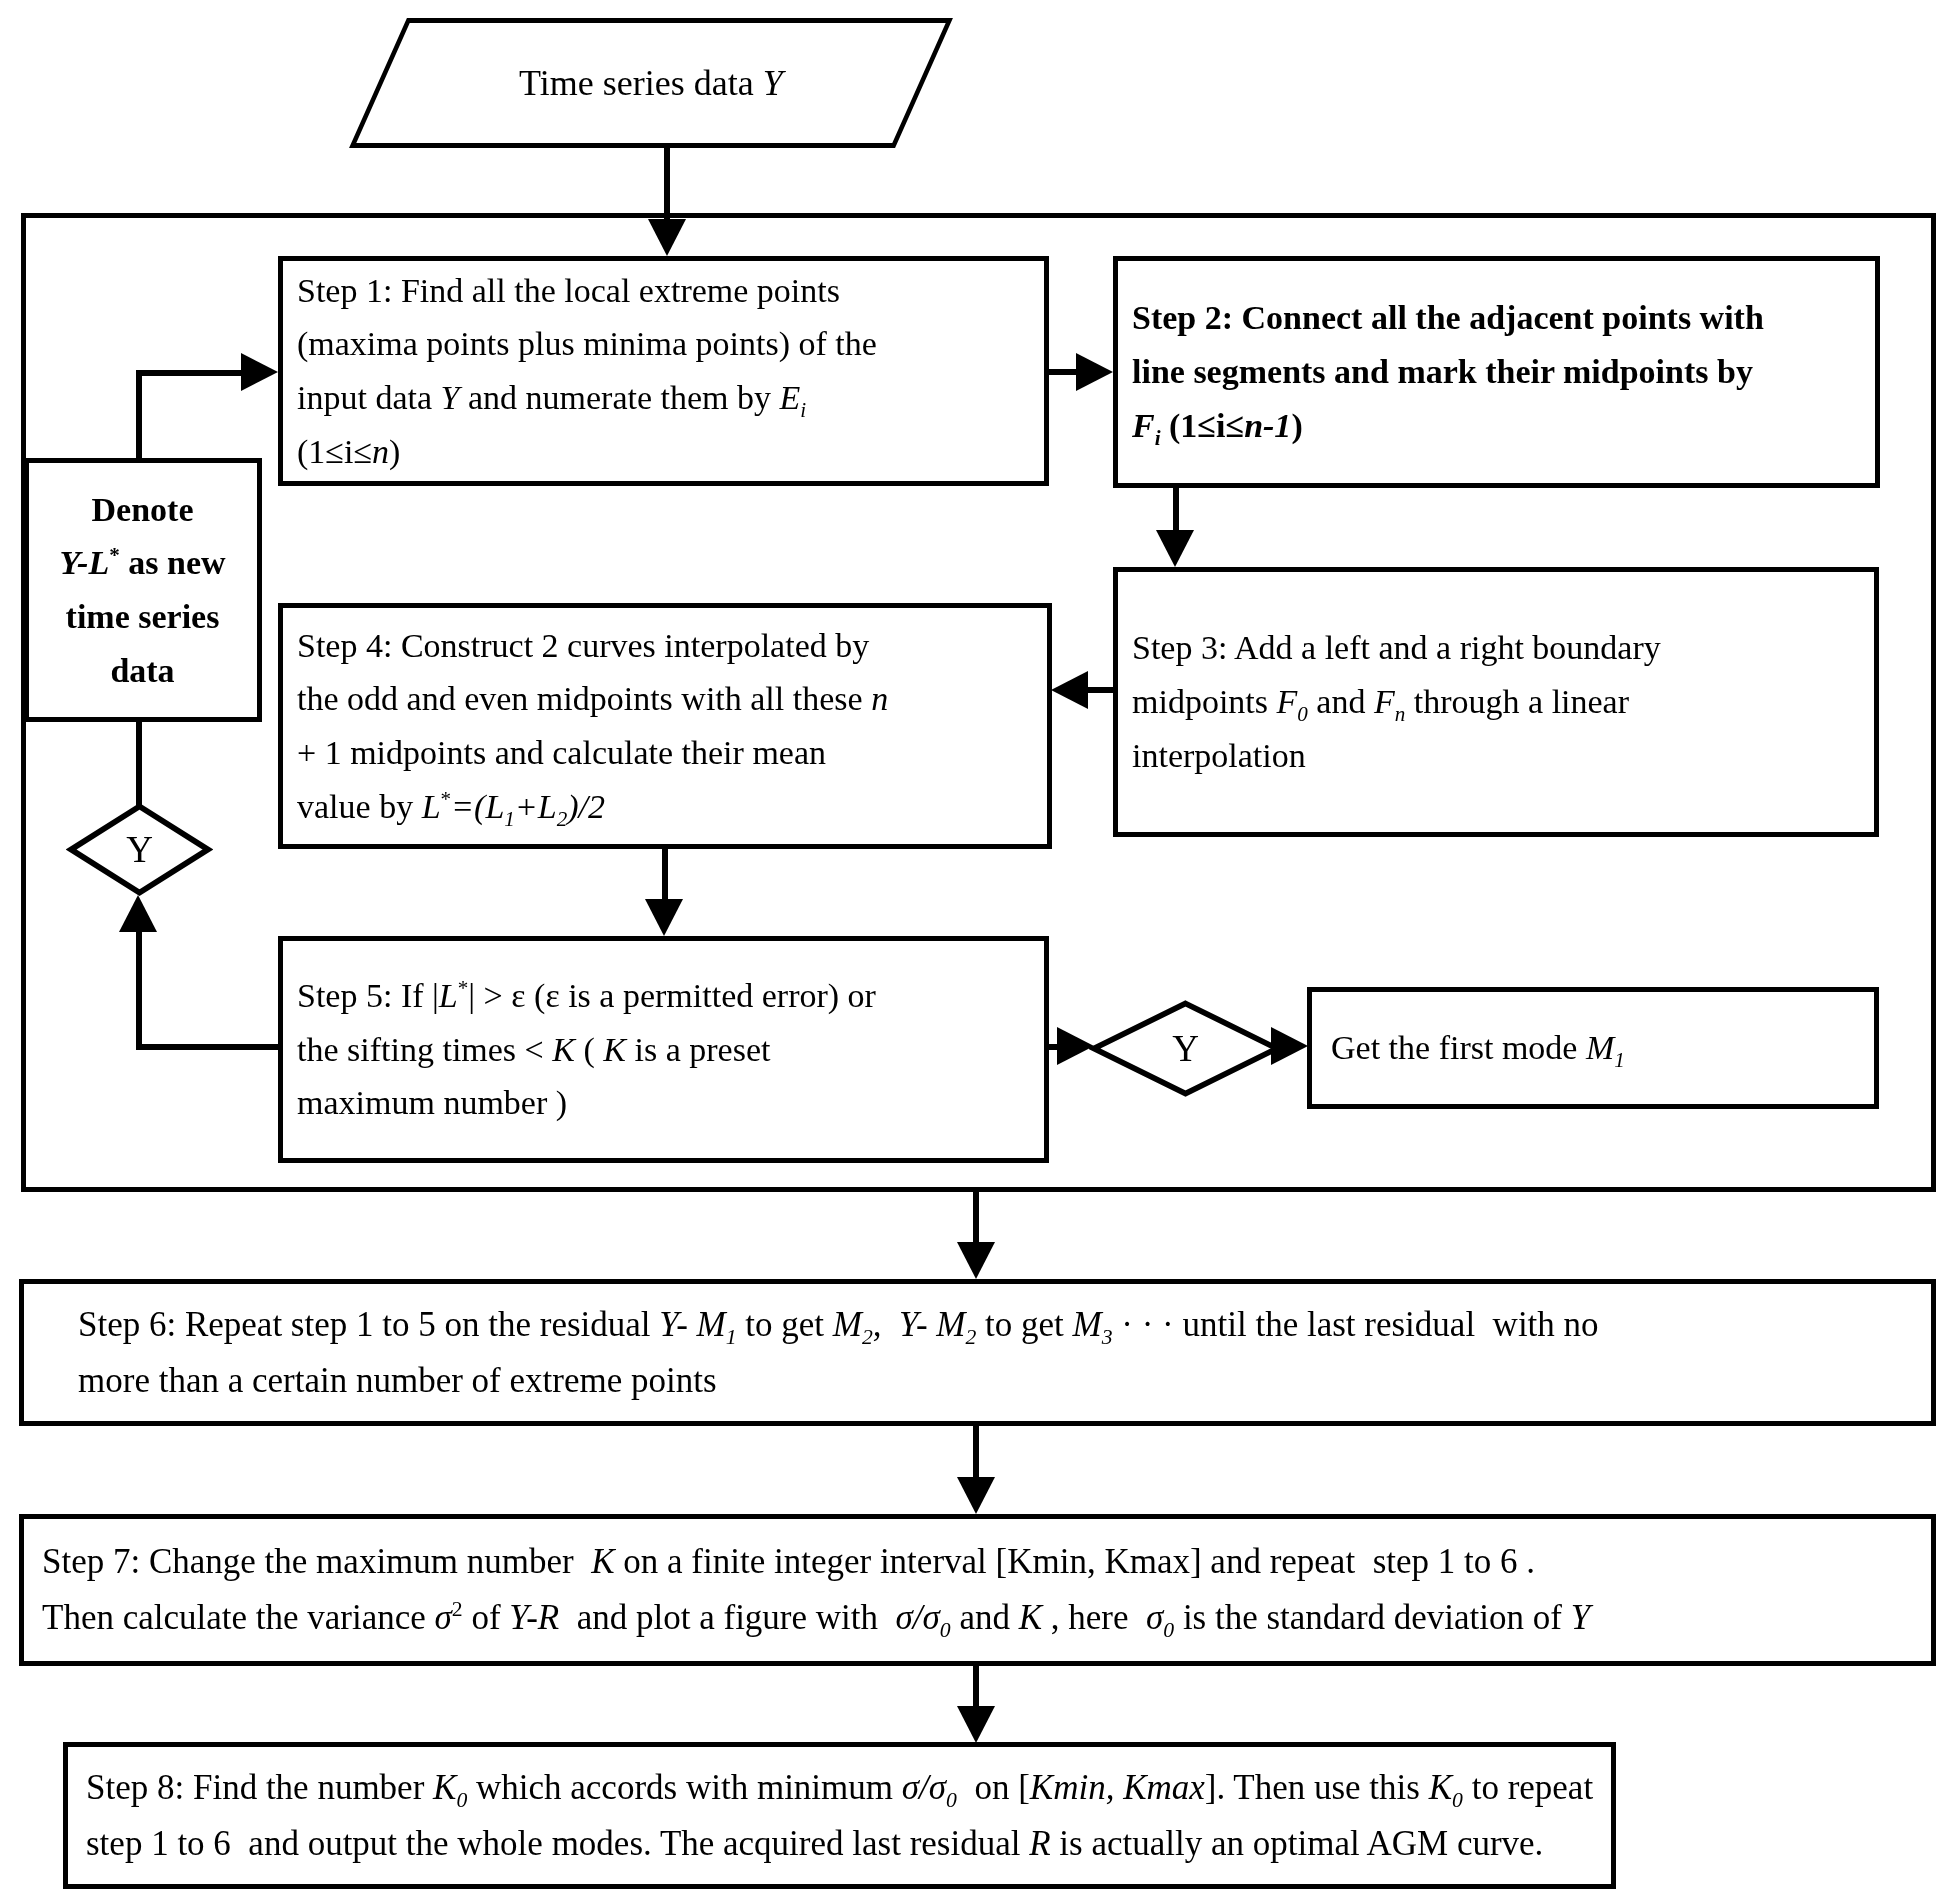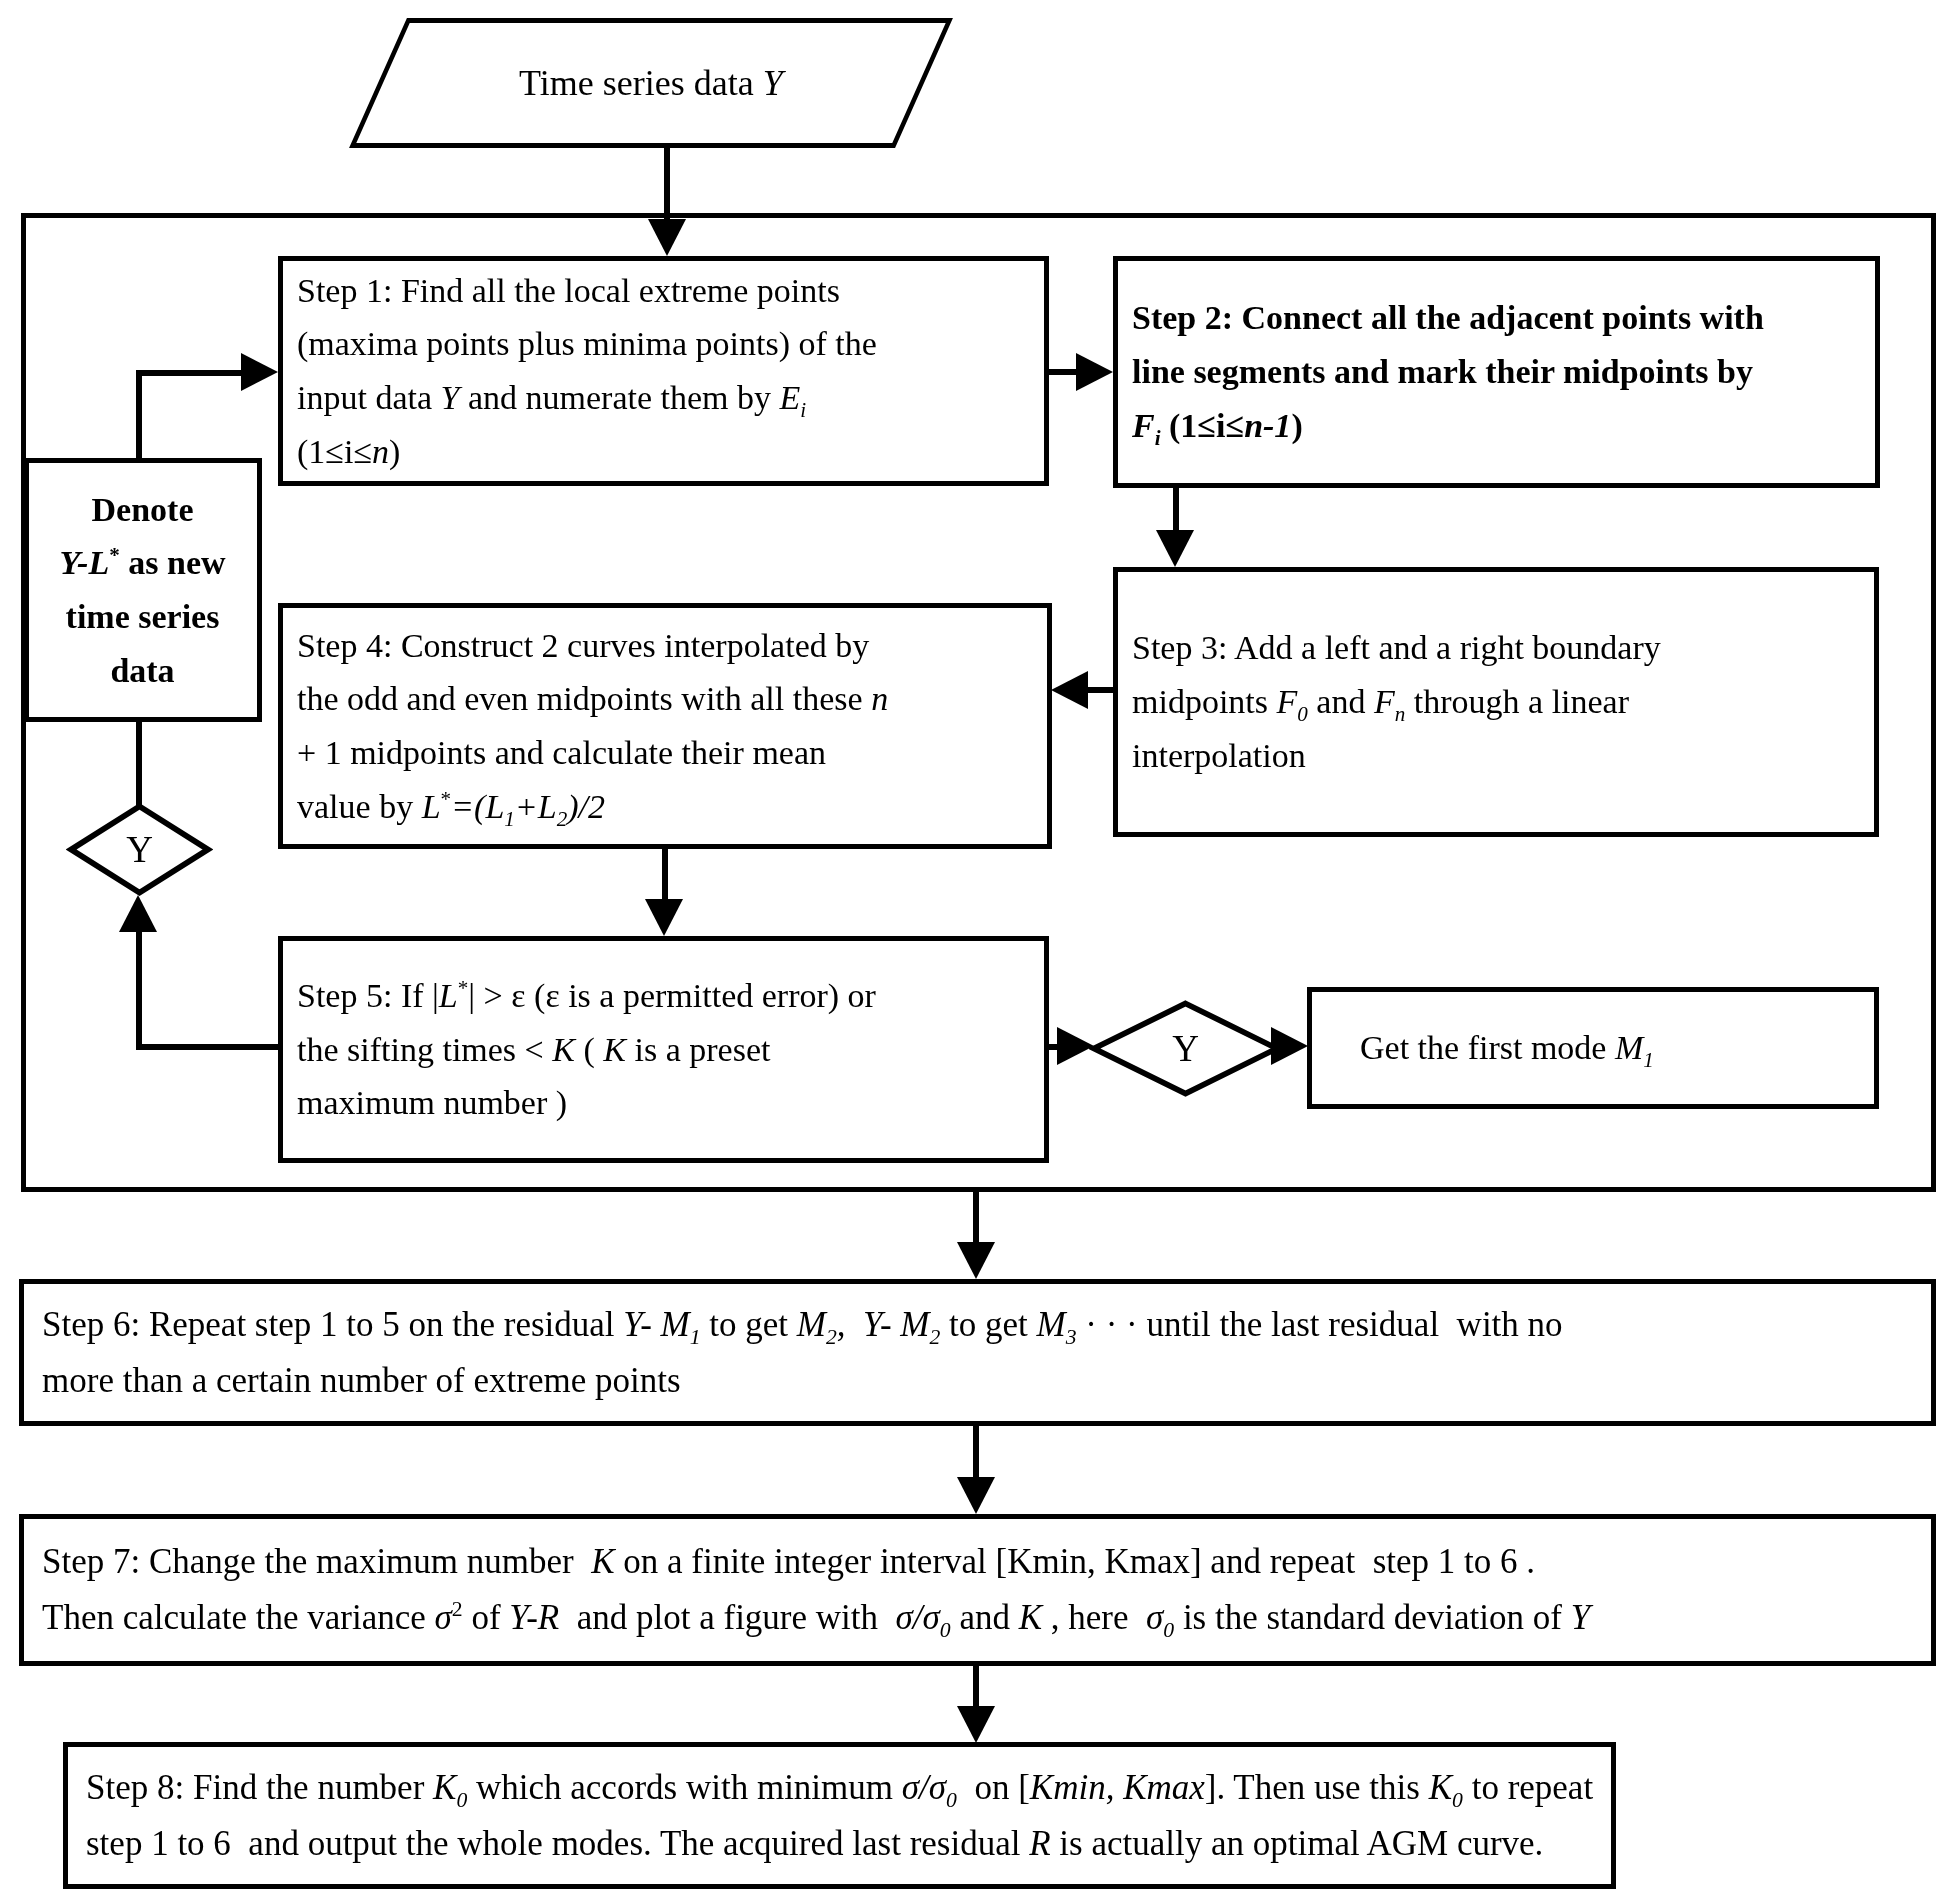--- a/index.html
+++ b/index.html
@@ -101,35 +101,35 @@
   </div>
 
   <div class="node" style="left:278px;top:936px;width:771px;height:227px;">
     <div class="txt">Step 5: If |<i>L</i><sup>*</sup>| &gt; ε (ε is a permitted error) or<br>the sifting times &lt; <i>K</i> ( <i>K</i> is a preset<br>maximum number )</div>
   </div>
 
   <div class="node center" style="left:23.5px;top:458px;width:238px;height:264px;font-weight:bold;">
     <div class="txt">Denote<br><i>Y-L</i><sup>*</sup> as new<br>time series<br>data</div>
   </div>
 
-  <div class="node" style="left:1307px;top:987px;width:572px;height:122px;padding-left:29px;">
+  <div class="node" style="left:1307px;top:987px;width:572px;height:122px;">
     <div class="txt" style="padding-left:19px;">Get the first mode <i>M<sub>1</sub></i></div>
   </div>
 
   <svg style="left:66px;top:802px;" width="147" height="95" viewBox="0 0 232 150">
     <polygon points="116,7 224,75 116,143 8,75" fill="#ffffff" stroke="#000000" stroke-width="9"></polygon>
   </svg>
   <div class="dlabel" style="left:66px;top:802px;width:147px;height:95px;">Y</div>
 
   <svg style="left:1089px;top:999px;" width="193" height="99" viewBox="0 0 304 156">
     <polygon points="152,7 296,78 152,149 8,78" fill="#ffffff" stroke="#000000" stroke-width="9"></polygon>
   </svg>
   <div class="dlabel" style="left:1089px;top:999px;width:193px;height:99px;">Y</div>
 
-  <div class="node bigrow" style="left:19px;top:1279px;width:1917px;height:147px;">
+  <div class="node bigrow" style="left:19px;top:1279px;width:1917px;height:147px;padding-left:36px;">
     <div class="txt">Step 6: Repeat step 1 to 5 on the residual <i>Y- M<sub>1</sub></i> to get <i>M<sub>2</sub>,&nbsp; Y- M<sub>2</sub></i> to get <i>M<sub>3</sub></i> · · · until the last residual&nbsp; with no<br>more than a certain number of extreme points</div>
   </div>
 
   <div class="node bigrow" style="left:19px;top:1514px;width:1917px;height:152px;">
     <div class="txt">Step 7: Change the maximum number&nbsp; <i>K</i> on a finite integer interval [Kmin, Kmax] and repeat&nbsp; step 1 to 6 .<br>Then calculate the variance <i>σ</i><sup>2</sup> of <i>Y-R</i>&nbsp; and plot a figure with&nbsp; <i>σ/σ<sub>0</sub></i> and <i>K</i> , here&nbsp; <i>σ<sub>0</sub></i> is the standard deviation of <i>Y</i></div>
   </div>
 
   <div class="node bigrow" style="left:19px;top:1742px;width:1553px;height:147px;margin-left:44px;">
     <div class="txt">Step 8: Find the number <i>K<sub>0</sub></i> which accords with minimum <i>σ/σ<sub>0</sub></i>&nbsp; on [<i>Kmin, Kmax</i>]. Then use this <i>K<sub>0</sub></i> to repeat<br>step 1 to 6&nbsp; and output the whole modes. The acquired last residual <i>R</i> is actually an optimal AGM curve.</div>
   </div>

